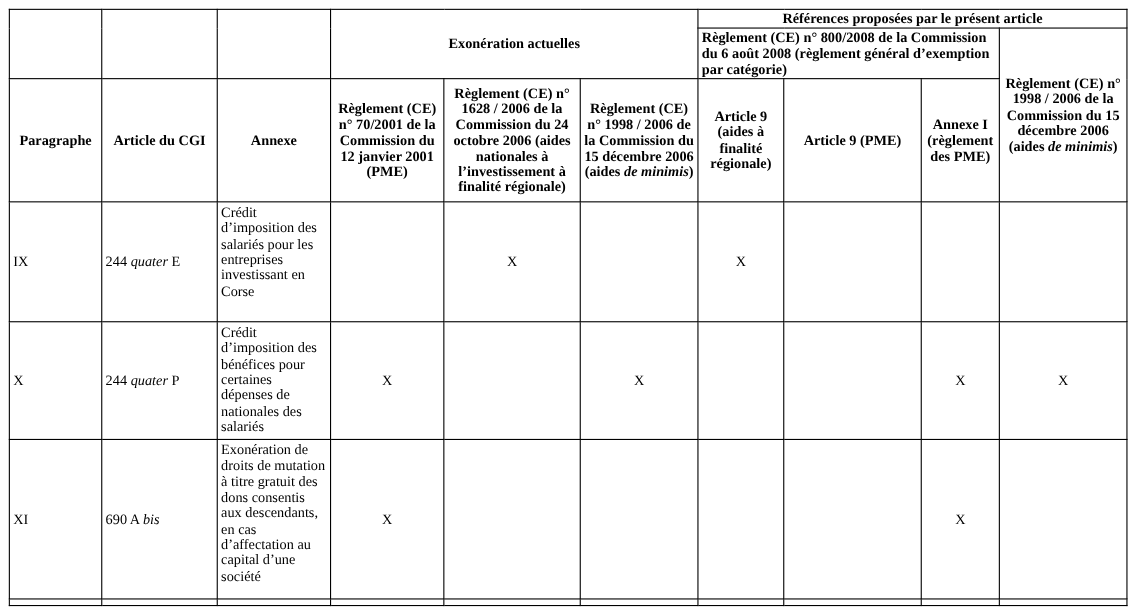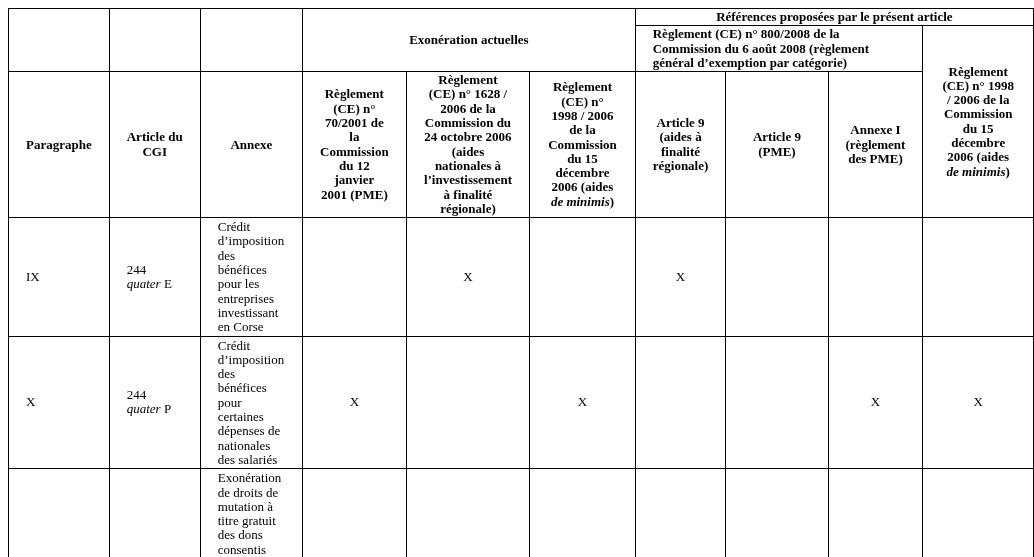--- a/index.html
+++ b/index.html
@@ -6,21 +6,21 @@
   html, body { margin: 0; padding: 0; }
   body {
     width: 1034px; height: 557px; overflow: hidden;
     background: #ffffff; color: #000000; position: relative;
     font-family: "Liberation Serif", "DejaVu Serif", serif;
   }
   .sheet { position: absolute; left: 8px; top: 8px; }
   table { border-collapse: collapse; table-layout: fixed; }
   td {
     border: 1px solid #000;
-    padding: 1px 17px;
+    padding: 1px 3px;
     font-size: 13px;
     line-height: 1.1;
     vertical-align: middle;
     text-align: left;
     overflow: hidden;
     word-wrap: break-word;
   }
   .b { font-weight: bold; }
   .ctr { text-align: center; }
   .vtop { vertical-align: top; }
@@ -72,21 +72,21 @@
         <td class="b ctr">Règlement (CE) n° 1628 / 2006 de la Commission du 24 octobre 2006 (aides nationales à l’investissement à finalité régionale)</td>
         <td class="b ctr"><span>Règlement (CE) n° 1998 / 2006 de la Commission du 15 décembre 2006 (aides </span><i>de minimis</i><span>)</span></td>
         <td class="b ctr">Article 9 (aides à finalité régionale)</td>
         <td class="b ctr">Article 9 (PME)</td>
         <td class="b ctr">Annexe I (règlement des PME)</td>
       </tr>
 
       <tr class="rIX">
         <td>IX</td>
         <td><span>244 </span><i>quater</i><span> E</span></td>
-        <td class="objet">Crédit d’imposition des bénéfices pour les entreprises investissant en Corse</td>
+        <td class="objet">Crédit d’imposition des salariés pour les entreprises investissant en Corse</td>
         <td class="ctr"></td>
         <td class="ctr">X</td>
         <td class="ctr"></td>
         <td class="ctr">X</td>
         <td class="ctr"></td>
         <td class="ctr"></td>
         <td class="ctr"></td>
       </tr>
 
       <tr class="rX">

